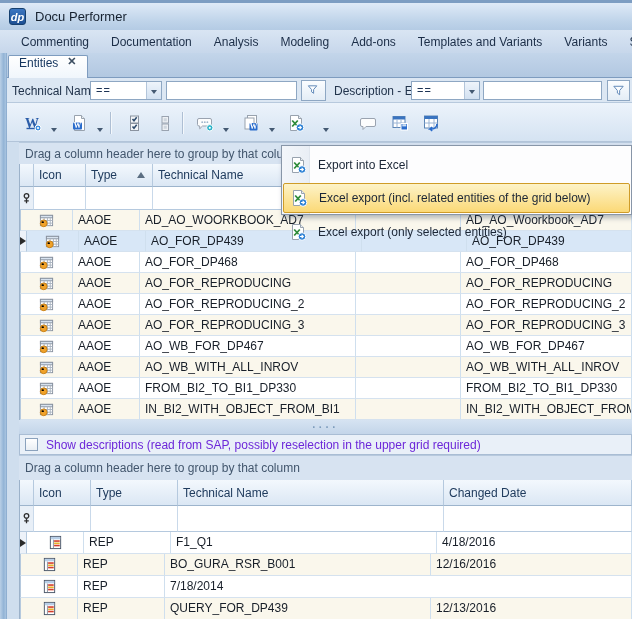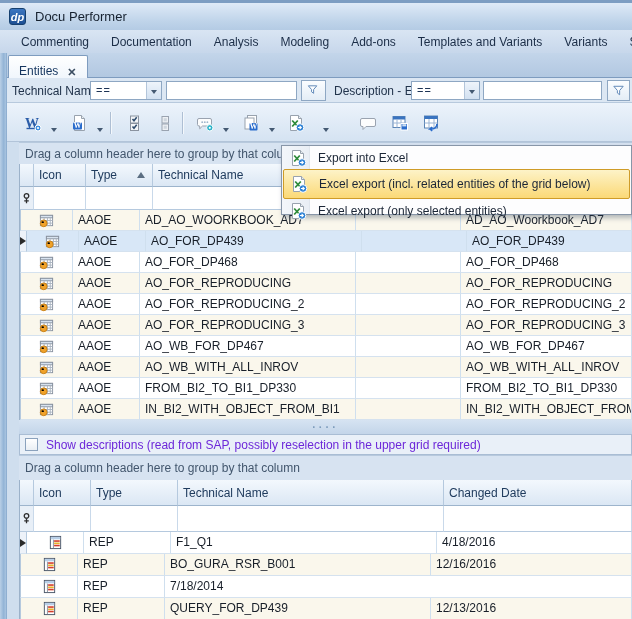--- a/index.html
+++ b/index.html
@@ -24,21 +24,21 @@
              display:flex; align-items:center; padding-left:10px; }
   .menuitem { padding:3px 11px; color:#1b2d47; white-space:nowrap; }
 
   
   .tabbar { position:absolute; left:0; top:53px; width:632px; height:25px;
             background:linear-gradient(#c3d5ea,#b2c8e1);
             border-bottom:1px solid #7e9cbf; }
   .tab { position:absolute; left:8px; top:2px; height:23px;
          background:linear-gradient(#ffffff,#f0f6fc);
          border:1px solid #7e9cbf; border-bottom:none; border-radius:2px 2px 0 0;
-         display:flex; align-items:flex-end; padding:0 10px; gap:9px; color:#14355f; }
+         display:flex; align-items:flex-start; padding:0 10px; gap:9px; color:#14355f; }
   .tabclose { color:#3d4f63; font-weight:bold; font-size:11px; line-height:1; }
 
   
   .filterbar { position:absolute; left:0; top:78px; width:632px; height:25px;
                background:#dce7f3; border-bottom:1px solid #b7c9dd; }
   .fb-label { position:absolute; top:0; height:25px; display:flex; align-items:center; color:#22344c; }
   .combo, .tinput { position:absolute; top:3px; height:19px; background:#fff;
                     border:1px solid #8ea7c3; }
   .combo { display:flex; }
   .combo .val { flex:1; padding:2px 0 0 5px; color:#1d3least; color:#1d3354; font-size:11px; letter-spacing:1px; }
@@ -111,21 +111,21 @@
   .leftstrip { position:absolute; left:0; top:53px; width:7px; height:566px;
                background:linear-gradient(90deg,#b9cfe6,#93b4d6 60%,#a9c4e0);
                border-right:1px solid #8fafd1; }
 
   
   .menu { position:absolute; left:281px; top:145px; width:351px; height:70px;
           background:#fdfdfe; border:1px solid #8896a8; box-shadow:2px 3px 5px rgba(40,60,90,.35);
           z-index:50; }
   .menu .icostrip { position:absolute; left:0; top:0; bottom:0; width:28px;
                     background:linear-gradient(90deg,#f3f6fa,#e9eef5); border-right:1px solid #e0e6ee; }
-  .mitem { position:relative; height:23px; display:flex; align-items:center; padding-left:7px; }
+  .mitem { position:relative; height:37px; display:flex; align-items:center; padding-left:7px; }
   .mitem .mlabel { margin-left:11px; color:#1b2636; white-space:nowrap; }
   .mitem.hot { margin:0 1px; height:30px;
                background:linear-gradient(#fdf3c8,#fbd977);
                border:1px solid #cf9c28; border-radius:2px; padding-left:6px; }
   svg.i18 { width:18px; height:18px; flex:none; }
   svg.i15 { width:15px; height:15px; flex:none; }
   svg.i13 { width:13px; height:13px; flex:none; }
 </style>
 </head>
 <body>

